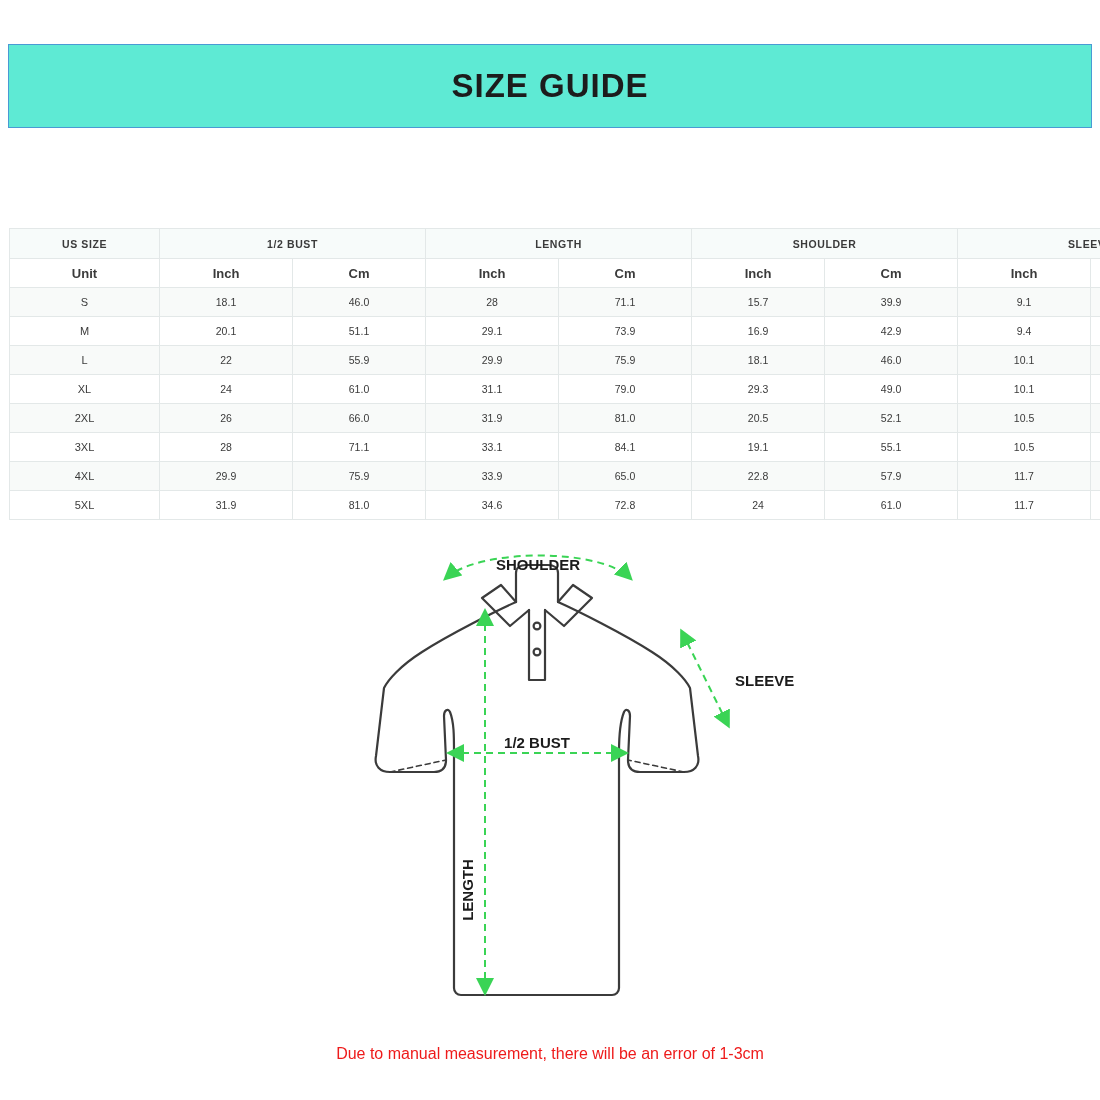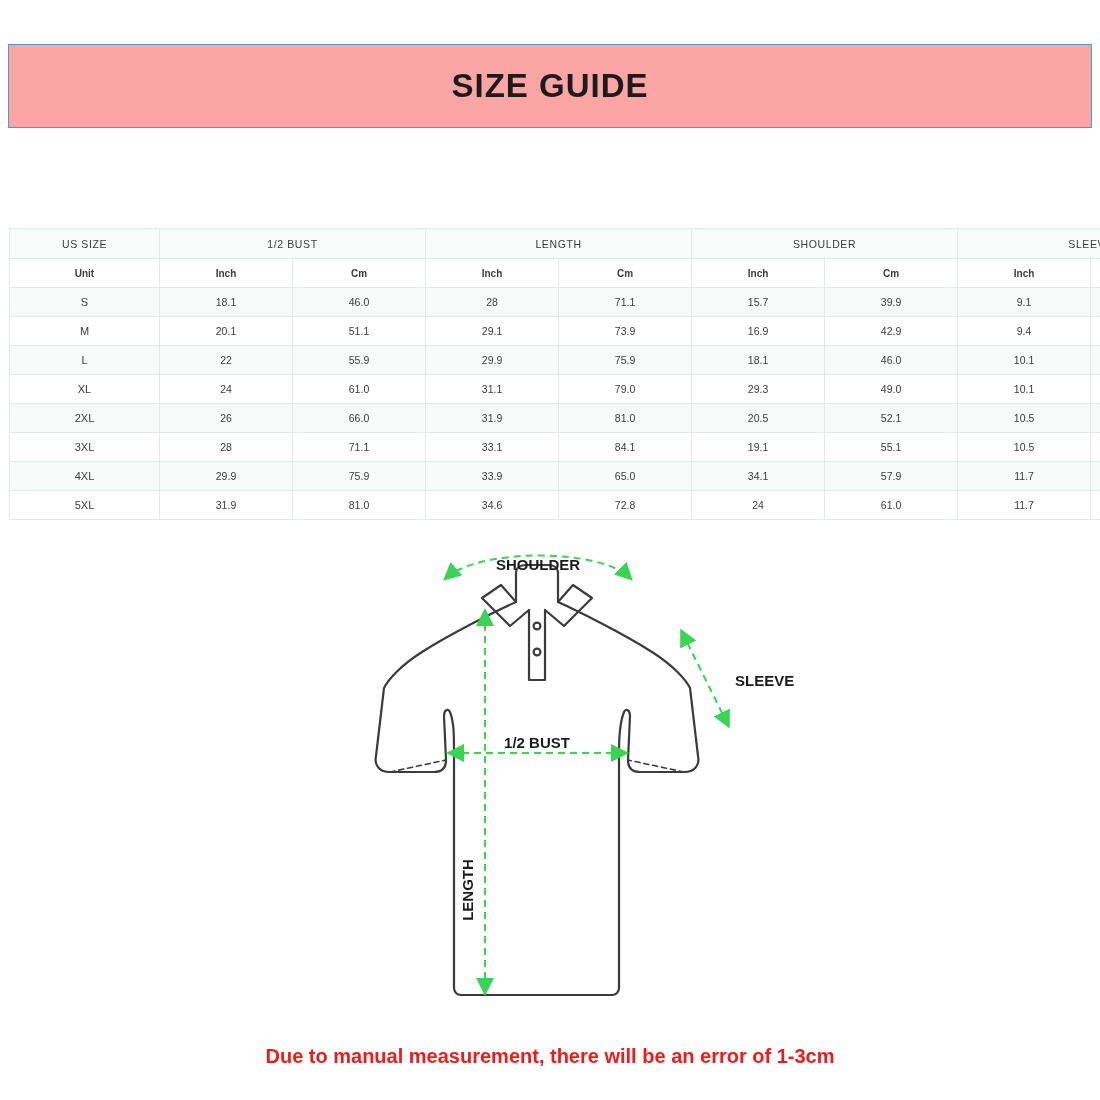--- a/index.html
+++ b/index.html
@@ -17,21 +17,21 @@
     overflow: hidden;
   }
 
   
   .banner {
     position: absolute;
     left: 8px;
     top: 44px;
     width: 1084px;
     height: 84px;
-    background: #fca5a5;
+    background: #5eead4;
     border: 1px solid #4a9ad4;
     display: flex;
     align-items: center;
     justify-content: center;
   }
   .banner-title {
     font-size: 33px;
     font-weight: bold;
     letter-spacing: 1px;
     color: #1c1c1c;
@@ -52,27 +52,27 @@
   table.size-table th,
   table.size-table td {
     border: 1px solid #e3e8e8;
     text-align: center;
     color: #3a3a3a;
   }
   thead tr.group-row th {
     background: #f7fbfa;
     height: 30px;
     font-size: 10.5px;
-    font-weight: normal;
+    font-weight: bold;
     letter-spacing: 0.6px;
   }
   thead tr.unit-row th {
     background: #ffffff;
     height: 29px;
-    font-size: 10px;
+    font-size: 13px;
     font-weight: bold;
   }
   tbody td {
     height: 29px;
     font-size: 10.5px;
     font-weight: normal;
   }
   tbody tr.alt td {
     background: #f8faf9;
   }
@@ -93,22 +93,22 @@
     height: 500px;
   }
   .diagram svg { display: block; }
 
   .note {
     position: absolute;
     left: 0;
     top: 1045px;
     width: 1100px;
     text-align: center;
-    font-size: 20px;
-    font-weight: bold;
+    font-size: 16px;
+    font-weight: normal;
     color: #ee1b1b;
   }
 </style>
 </head>
 <body>
 
 <div class="page">
 
   <div class="banner">
     <div class="banner-title">SIZE GUIDE</div>
@@ -213,21 +213,21 @@
           <td>55.1</td>
           <td>10.5</td>
           <td>26.75</td>
         </tr>
         <tr class="alt">
           <td>4XL</td>
           <td>29.9</td>
           <td>75.9</td>
           <td>33.9</td>
           <td>65.0</td>
-          <td>34.1</td>
+          <td>22.8</td>
           <td>57.9</td>
           <td>11.7</td>
           <td>29.75</td>
         </tr>
         <tr>
           <td>5XL</td>
           <td>31.9</td>
           <td>81.0</td>
           <td>34.6</td>
           <td>72.8</td>

